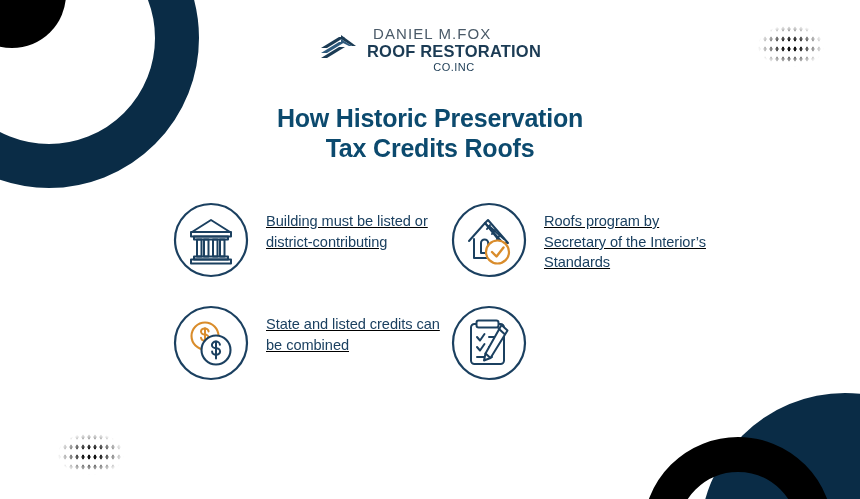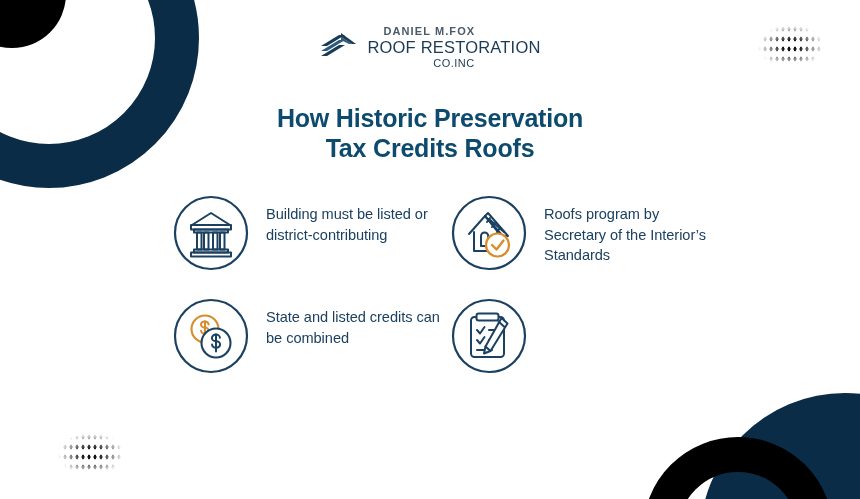--- a/index.html
+++ b/index.html
@@ -89,30 +89,30 @@
   .logo-inner { display: flex; align-items: center; gap: 2px; }
   .logo-mark { width: 46px; height: 34px; flex: 0 0 auto; }
   .logo-words {
     display: flex;
     flex-direction: column;
     align-items: center;
     line-height: 1;
     color: #2c3e50;
   }
   .logo-l1 {
-    font-size: 11px;
+    font-size: 15px;
     letter-spacing: 1.1px;
-    font-weight: 700;
+    font-weight: 400;
     color: #4a5a68;
     align-self: flex-start;
-    margin-left: 16px;
+    margin-left: 6px;
   }
   .logo-l2 {
     font-size: 16.5px;
-    font-weight: 400;
+    font-weight: 700;
     letter-spacing: 0.2px;
     color: #1b3b54;
     margin-top: 2px;
   }
   .logo-l3 {
     font-size: 11px;
     font-weight: 400;
     letter-spacing: 0.5px;
     color: #1b3b54;
     margin-top: 2px;
@@ -131,25 +131,26 @@
     line-height: 1.18;
     letter-spacing: -0.2px;
   }
   .headline .l2 { display: block; }
 
   
 
   .features {
     position: absolute;
     left: 172px;
-    top: 194px;
+    top: 201px;
     width: 540px;
     display: grid;
     grid-template-columns: 278px 262px;
     grid-template-rows: 103px 103px;
+    text-decoration: underline;
   }
 
   .feature {
     display: flex;
     align-items: flex-start;
     gap: 16px;
   }
 
   .feature-icon {
     flex: 0 0 auto;

